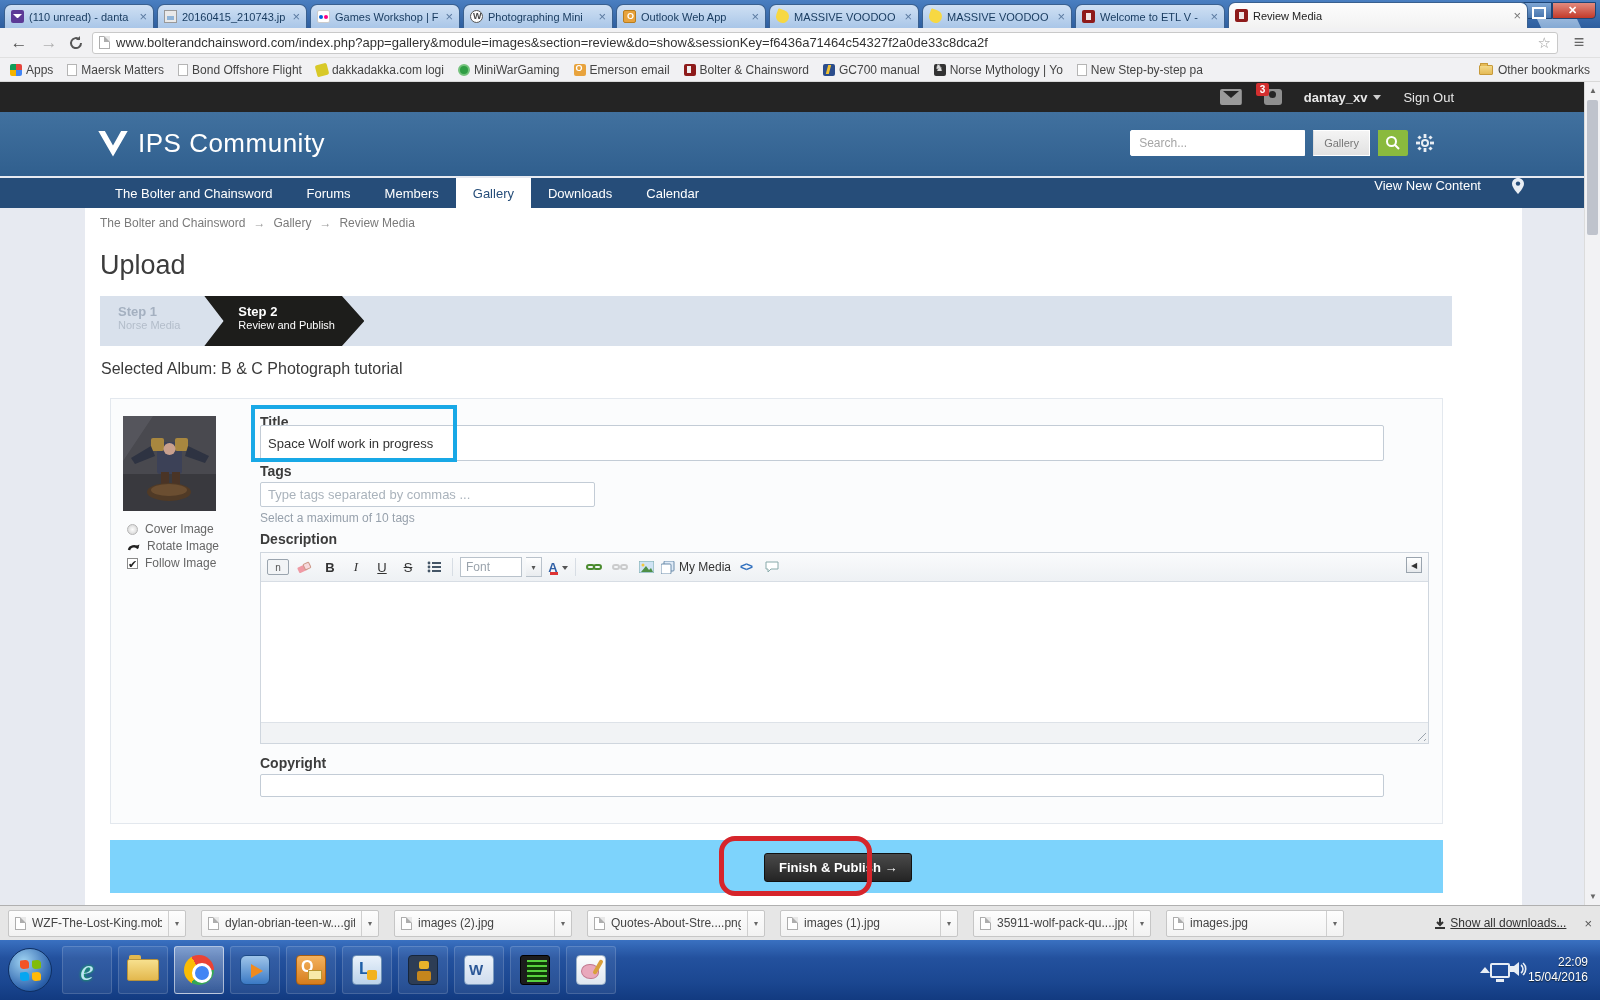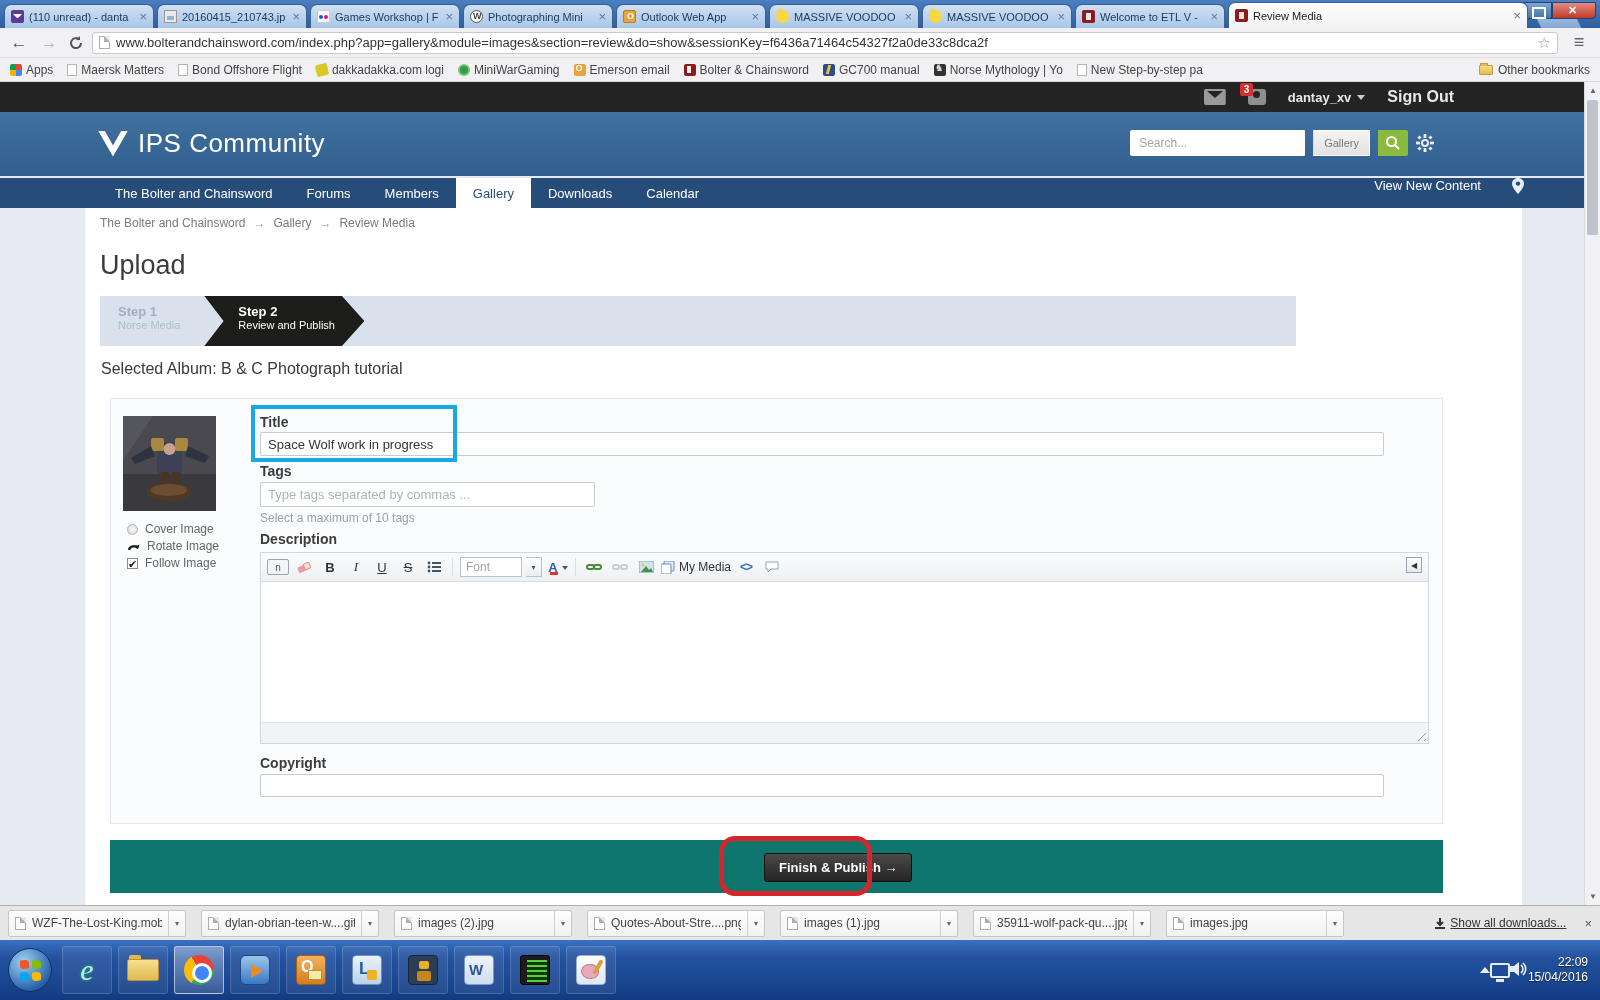--- a/index.html
+++ b/index.html
@@ -89,21 +89,21 @@
     display:flex; align-items:center; justify-content:flex-end; gap:22px; padding-right:130px; color:#e8e8e8; }
   .ub-ico { position:relative; width:22px; height:16px; }
   .env { background:#9a9a9a; clip-path:polygon(0 0,100% 0,100% 100%,0 100%); border-radius:2px; position:relative; }
   .env::after { content:""; position:absolute; left:3px; top:2px; border-left:8px solid transparent; border-right:8px solid transparent; border-top:7px solid #242424; }
   .person { width:18px; height:16px; background:#8f8f8f; border-radius:3px; }
   .person::after { content:""; position:absolute; left:5px; top:2px; width:7px; height:7px; border-radius:50%; background:#242424; }
   .badge { position:absolute; top:-6px; left:-8px; background:#d32f2f; color:#fff; font-size:10px; font-weight:bold;
     padding:1px 4px; border-radius:2px; }
   .username { font-weight:bold; font-size:13px; display:flex; align-items:center; gap:6px; }
   .caret-down { width:0; height:0; border-left:4px solid transparent; border-right:4px solid transparent; border-top:5px solid #cfcfcf; }
-  .signout { font-size:16px; font-weight:bold; }
+  .signout { font-size:13px; font-weight:normal; }
 
   
   .siteheader { position:absolute; top:30px; left:0; right:16px; height:64px;
     background:linear-gradient(#41719f,#305f8e); }
   .logo { position:absolute; left:98px; top:16px; display:flex; align-items:center; gap:10px; color:#fff; }
   .logo-mark { width:30px; height:26px; position:relative; }
   .logo-mark::before { content:""; position:absolute; inset:0; background:#fff; clip-path:polygon(0 0,50% 100%,100% 0,78% 0,50% 58%,22% 0); }
   .logo-text { font-size:26px; font-weight:300; letter-spacing:.5px; }
   .searchwrap { position:absolute; right:150px; top:18px; display:flex; align-items:center; gap:8px; }
   .search-input { width:175px; height:26px; border:1px solid #fff; background:#fff; border-radius:2px 0 0 2px;
@@ -121,21 +121,21 @@
   .nav-item.active { background:#fff; color:#264d79; }
   .nav-right { margin-left:auto; display:flex; align-items:flex-start; gap:14px; padding-right:60px; }
   .pin svg { display:block; }
 
   
   .sitebody { position:absolute; top:126px; left:85px; width:1437px; height:697px; background:#fff; }
   .breadcrumb { position:absolute; top:8px; left:15px; color:#7a7a7a; font-size:12px; display:flex; gap:8px; }
   .bc-sep { color:#9a9a9a; }
   .page-title { position:absolute; top:42px; left:15px; font-size:27px; color:#3c3c3c; font-weight:normal; }
 
-  .stepbar { position:absolute; top:88px; left:15px; width:1196px; height:50px; background:#d9e1ec; display:flex; }
+  .stepbar { position:absolute; top:88px; left:15px; width:1352px; height:50px; background:#d9e1ec; display:flex; }
   .step1 { padding:8px 18px 0 18px; }
   .step1 .s-t { color:#a4b0c0; font-weight:bold; font-size:13px; }
   .step1 .s-s { color:#b3bdca; font-size:11px; }
   .step2 { margin-left:6px; width:160px; height:50px; background:#1d1d1b; color:#fff; padding:8px 0 0 34px;
     clip-path:polygon(0 0,86% 0,100% 50%,86% 100%,0 100%,12% 50%); }
   .step2 .s-t { font-weight:bold; font-size:13px; }
   .step2 .s-s { font-size:11px; }
 
   .selected-album { position:absolute; top:152px; left:16px; font-size:16px; color:#3a3a3a; }
 
@@ -146,21 +146,21 @@
   .opt { display:flex; align-items:center; gap:7px; }
   .radio { width:11px; height:11px; border-radius:50%; background:radial-gradient(#fdfdfd,#cfcfcf); border:1px solid #b5b5b5; }
   .checkbox { width:11px; height:11px; border:1px solid #8a8a8a; background:#fff; position:relative; }
   .checkbox.checked::after { content:"✔"; position:absolute; left:0px; top:-3px; font-size:11px; color:#222; }
   .rotate-ico svg { display:block; }
 
   .fcol { position:absolute; left:149px; top:0; width:1170px; }
   .flabel { font-weight:bold; font-size:14px; color:#3c3c3c; }
   .lbl-title { position:absolute; top:15px; }
   .inp { border:1px solid #c3ccd6; background:#fff; border-radius:2px; font-size:13px; color:#333; padding:0 7px; font-family:"Liberation Sans",sans-serif; }
-  .inp-title { position:absolute; top:33px; width:1124px; height:24px; }
+  .inp-title { position:absolute; top:26px; width:1124px; height:36px; }
   .lbl-tags { position:absolute; top:64px; }
   .inp-tags { position:absolute; top:83px; width:335px; height:25px; }
   .inp-tags::placeholder { color:#aab3bc; }
   .search-input::placeholder { color:#a5a5a5; }
   .tags-hint { position:absolute; top:112px; font-size:12px; color:#97a1ac; }
   .lbl-desc { position:absolute; top:132px; }
   .editor { position:absolute; top:153px; width:1169px; height:192px; border:1px solid #cfd6de; background:#fff; }
   .ed-toolbar { height:29px; background:linear-gradient(#fafbfc,#eef1f4); border-bottom:1px solid #d7dde4;
     display:flex; align-items:center; gap:4px; padding:0 6px; position:relative; }
   .ed-btn { min-width:22px; height:21px; display:flex; align-items:center; justify-content:center;
@@ -182,21 +182,21 @@
   .mymedia { display:flex; align-items:center; gap:4px; font-size:12px; color:#333; }
   .ed-collapse { position:absolute; right:6px; top:4px; width:16px; height:16px; border:1px solid #9aa4ae;
     background:linear-gradient(#fff,#e6e9ec); font-size:8px; color:#333; display:flex; align-items:center; justify-content:center; }
   .ed-body { height:140px; background:#fff; position:relative; }
   .ed-foot { height:21px; background:#f1f3f5; border-top:1px solid #dde2e8; position:relative; }
   .ed-resize { position:absolute; right:2px; bottom:2px; width:12px; height:12px;
     background:repeating-linear-gradient(135deg,transparent 0 3px,#9aa3ad 3px 4px); clip-path:polygon(100% 0,100% 100%,0 100%); }
   .lbl-copy { position:absolute; top:356px; }
   .inp-copy { position:absolute; top:375px; width:1124px; height:23px; }
 
-  .footstrip { position:absolute; top:632px; left:25px; width:1333px; height:53px; background:#0f766e; }
+  .footstrip { position:absolute; top:632px; left:25px; width:1333px; height:53px; background:#7dd3fc; }
   .finish-btn { position:absolute; left:654px; top:13px; background:linear-gradient(#4a4a4a,#242424); color:#fff;
     border:1px solid #111; border-radius:3px; font-size:13px; font-weight:bold; padding:6px 14px; font-family:"Liberation Sans",sans-serif;}
 
   
   .annot-title { position:absolute; top:197px; left:166px; width:206px; height:57px;
     border:4px solid #18a8e6; pointer-events:none; z-index:5; }
   .annot-finish { position:absolute; top:628px; left:634px; width:153px; height:60px;
     border:5px solid #d6252b; border-radius:16px; pointer-events:none; z-index:5; }
 
   

